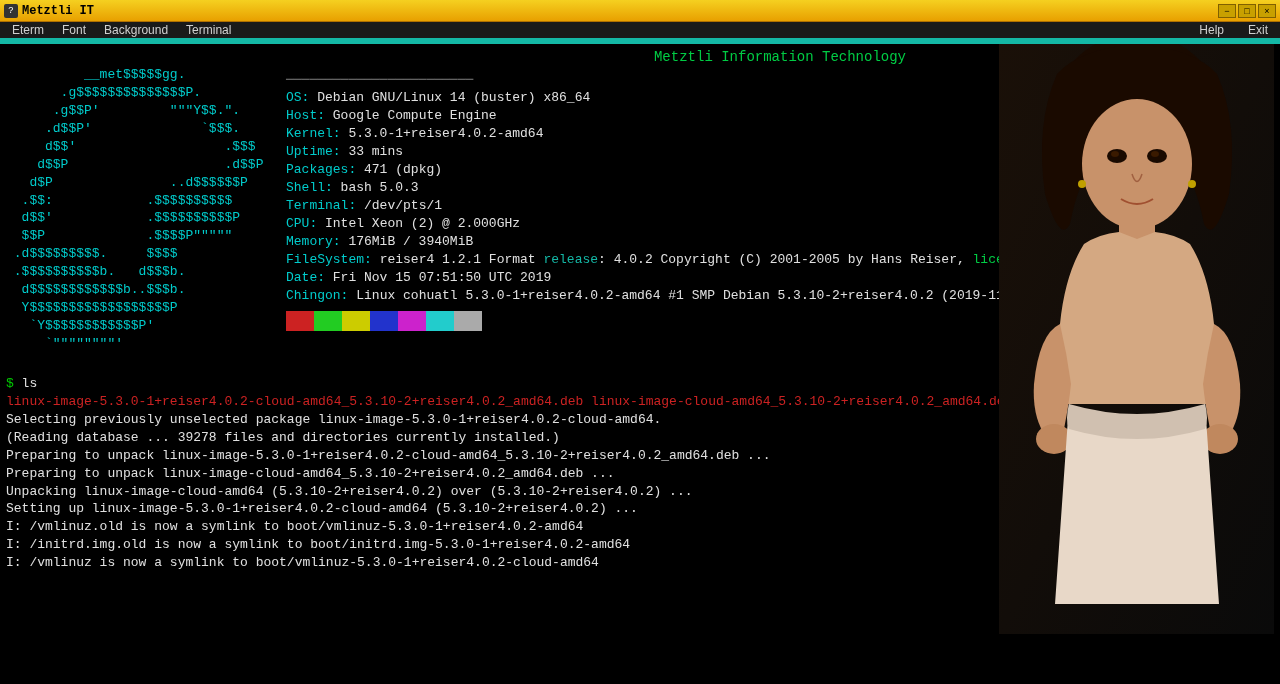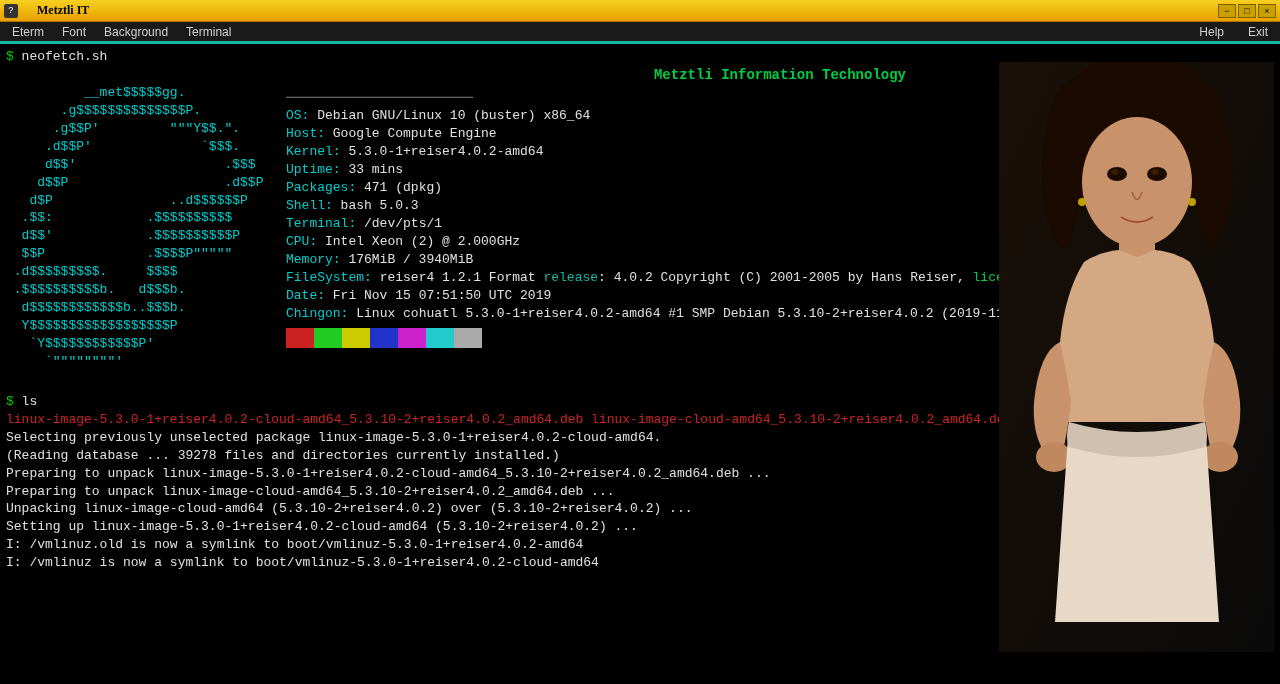--- a/index.html
+++ b/index.html
@@ -34,22 +34,21 @@
       display: flex;
       align-items: center;
       justify-content: center;
       font-size: 9px;
       color: #fff;
     }
     #titlebar-title {
       font-size: 12px;
       color: #000;
       font-weight: bold;
-      font-family: Liberation Serif, serif;
-      margin-left: 15px;
+      font-family: Liberation Mono, monospace;
     }
     #titlebar-controls {
       display: flex;
       align-items: center;
       gap: 2px;
     }
     .title-btn {
       width: 18px;
       height: 14px;
       background: #c8a000;
@@ -64,21 +63,21 @@
     }
     
     #menubar {
       width: 100%;
       height: 22px;
       background: #1a1a1a;
       display: flex;
       align-items: center;
       padding: 8px 4px;
       justify-content: space-between;
-      border-bottom: 3px solid #14b8a6;
+      border-bottom: 6px solid #14b8a6;
     }
     #menubar-left {
       display: flex;
       align-items: center;
       gap: 2px;
     }
     .menu-item {
       font-size: 12px;
       color: #d0d0d0;
       padding: 2px 8px;
@@ -132,21 +131,21 @@
       white-space: nowrap;
     }
     .info-key {
       color: #00cccc;
     }
     .info-val {
       color: #e0e0e0;
     }
     .info-brand {
       color: #00cc44;
-      font-weight: bold;
+      font-weight: normal;
       text-align: center;
       font-size: 14px;
       margin-bottom: 4px;
     }
     .info-divider {
       color: #888;
     }
     #color-blocks {
       display: flex;
       margin-top: 6px;
@@ -200,23 +199,20 @@
     <span class="menu-item">Terminal</span>
   </div>
   <div id="menubar-right">
     <span class="menu-right-item">Help</span>
     <span class="menu-right-item">Exit</span>
   </div>
 </div>
 
 <div id="terminal">
 
-  <div class="pre-line">
-    <span class="t-green">$ </span><span class="t-white">neofetch.sh</span>
-  </div>
 
   <div id="neofetch-area">
 
     <div id="ascii-art">
 <span>          __met$$$$$gg.</span>
 <span>       .g$$$$$$$$$$$$$$P.</span>
 <span>      .g$$P'         """Y$$.".</span>
 <span>     .d$$P'              `$$$.</span>
 <span>     d$$'                   .$$$</span>
 <span>    d$$P                    .d$$P</span>
@@ -229,21 +225,21 @@
 <span>  d$$$$$$$$$$$$b..$$$b.</span>
 <span>  Y$$$$$$$$$$$$$$$$$$P</span>
 <span>   `Y$$$$$$$$$$$$P'</span>
 <span>     `""""""""'</span>
     </div>
 
     <div id="sysinfo">
       <div class="info-brand">Metztli Information Technology</div>
       <div class="info-line"><span class="info-divider">────────────────────────</span></div>
       <div class="info-line">
-        <span class="info-key">OS:</span><span class="info-val"> Debian GNU/Linux 10 (buster) x86_64</span>
+        <span class="info-key">OS:</span><span class="info-val"> Debian GNU/Linux 14 (buster) x86_64</span>
       </div>
       <div class="info-line">
         <span class="info-key">Host:</span><span class="info-val"> Google Compute Engine</span>
       </div>
       <div class="info-line">
         <span class="info-key">Kernel:</span><span class="info-val"> 5.3.0-1+reiser4.0.2-amd64</span>
       </div>
       <div class="info-line">
         <span class="info-key">Uptime:</span><span class="info-val"> 33 mins</span>
       </div>
@@ -341,15 +337,16 @@
     </div>
 
 
     <div class="pre-line t-white">Selecting previously unselected package linux-image-5.3.0-1+reiser4.0.2-cloud-amd64.</div>
     <div class="pre-line t-white">(Reading database ... 39278 files and directories currently installed.)</div>
     <div class="pre-line t-white">Preparing to unpack linux-image-5.3.0-1+reiser4.0.2-cloud-amd64_5.3.10-2+reiser4.0.2_amd64.deb ...</div>
     <div class="pre-line t-white">Preparing to unpack linux-image-cloud-amd64_5.3.10-2+reiser4.0.2_amd64.deb ...</div>
     <div class="pre-line t-white">Unpacking linux-image-cloud-amd64 (5.3.10-2+reiser4.0.2) over (5.3.10-2+reiser4.0.2) ...</div>
     <div class="pre-line t-white">Setting up linux-image-5.3.0-1+reiser4.0.2-cloud-amd64 (5.3.10-2+reiser4.0.2) ...</div>
     <div class="pre-line t-white">I: /vmlinuz.old is now a symlink to boot/vmlinuz-5.3.0-1+reiser4.0.2-amd64</div>
+    <div class="pre-line t-white">I: /initrd.img.old is now a symlink to boot/initrd.img-5.3.0-1+reiser4.0.2-amd64</div>
     <div class="pre-line t-white">I: /vmlinuz is now a symlink to boot/vmlinuz-5.3.0-1+reiser4.0.2-cloud-amd64</div>
   </div>
 </div>
 
 </body></html>

